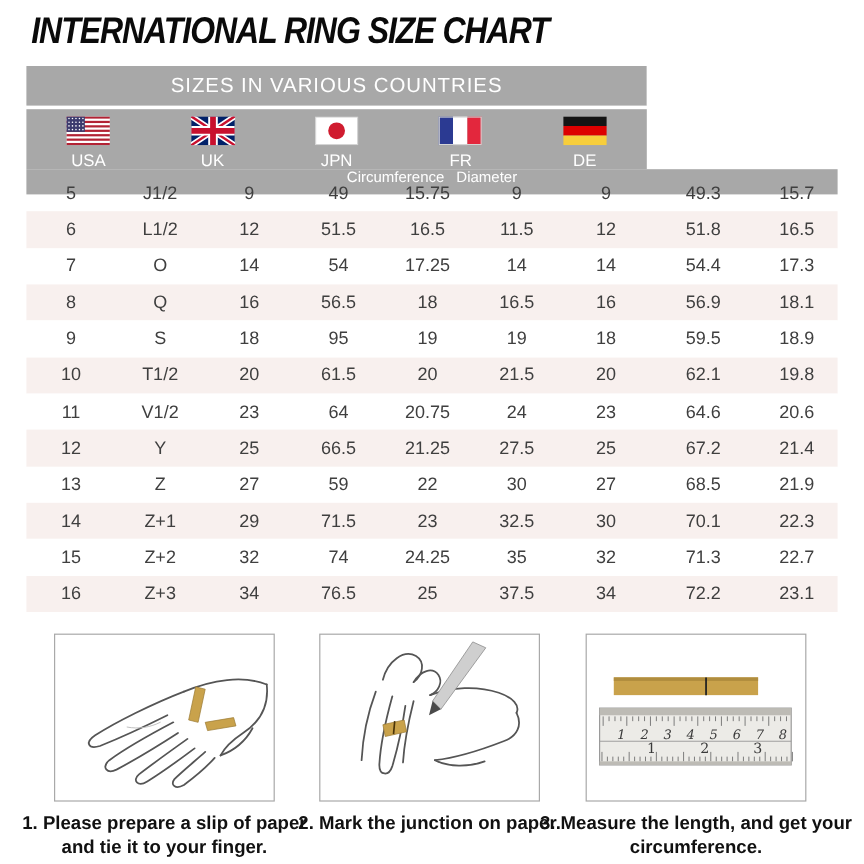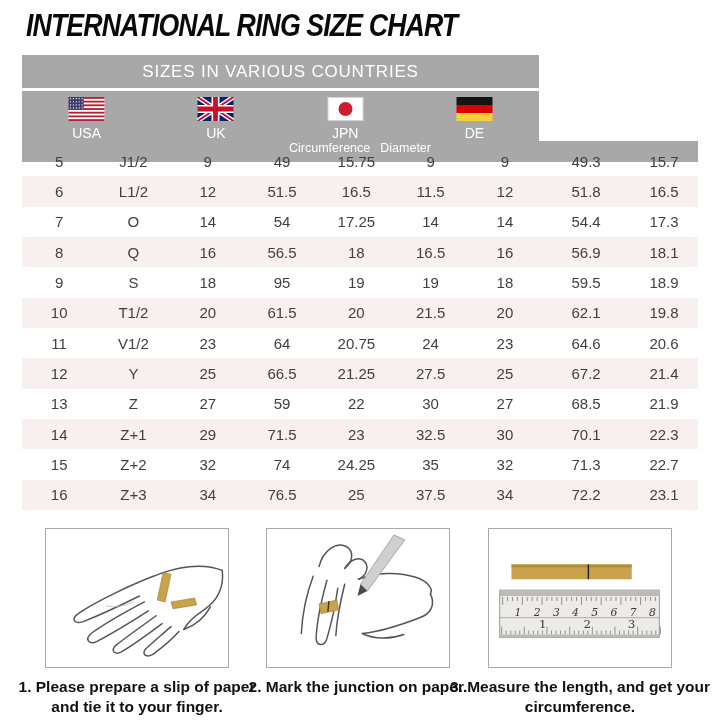--- a/index.html
+++ b/index.html
@@ -115,20 +115,31 @@
             <span class="country-label">UK</span>
           </div>
           <div class="country-col">
             <span class="flag">
               <svg viewBox="0 0 36 24" width="37" height="24">
                 <rect x="0.5" y="0.5" width="35" height="23" fill="#fff" stroke="#d4d4d4" stroke-width="1"></rect>
                 <circle cx="18" cy="12" r="7" fill="#D01C2F"></circle>
               </svg>
             </span>
             <span class="country-label">JPN</span>
+          </div>
+          <div class="country-col">
+            <span class="flag">
+              <svg viewBox="0 0 36 24" width="37" height="24">
+                <rect width="12" height="24" fill="#2B3A92"></rect>
+                <rect x="12" width="12" height="24" fill="#fff"></rect>
+                <rect x="24" width="12" height="24" fill="#E3273D"></rect>
+                <rect x="0.5" y="0.5" width="35" height="23" fill="none" stroke="#d4d4d4" stroke-width="1"></rect>
+              </svg>
+            </span>
+            <span class="country-label">FR</span>
           </div>
           <div class="country-col">
             <span class="flag">
               <svg viewBox="0 0 36 24" width="37" height="24">
                 <rect width="36" height="8" fill="#141414"></rect>
                 <rect y="8" width="36" height="8" fill="#DD0000"></rect>
                 <rect y="16" width="36" height="8" fill="#F7CE3C"></rect>
               </svg>
             </span>
             <span class="country-label">DE</span>

